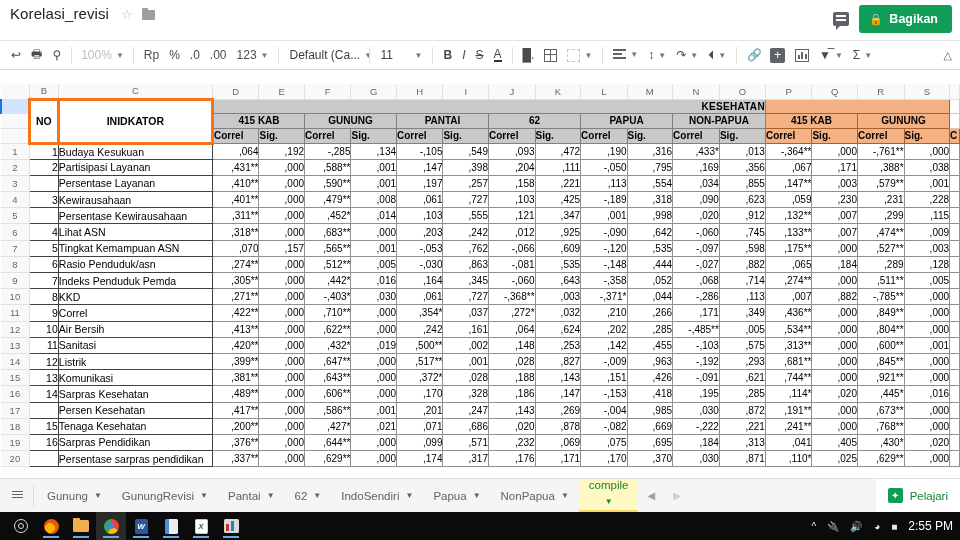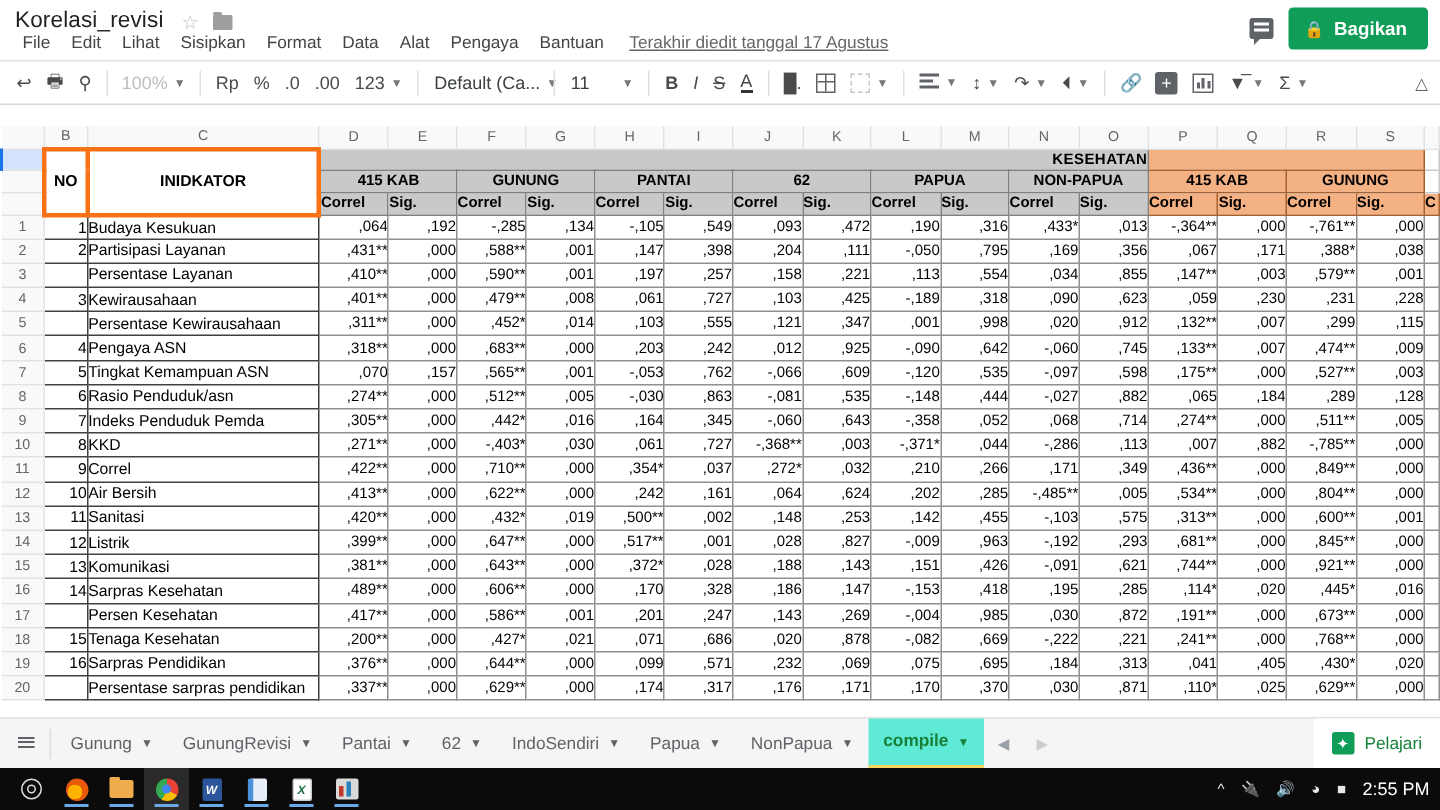--- a/index.html
+++ b/index.html
@@ -141,21 +141,21 @@
     display:flex; align-items:center; padding-left:4px; font-size:11.5px;
   }
   .allsheets { width:26px; display:flex; align-items:center; justify-content:center; color:#5f6368; }
   .allsheets b{display:block;width:11px;height:9px;background:
     repeating-linear-gradient(#5f6368 0 1.4px,transparent 1.4px 3px);}
   .tabdiv { width:1px;height:20px;background:#ddd;margin:0 3px; }
   .stab {
     height:34px; display:flex; align-items:center; gap:6px;
     padding:0 10px; color:#5f6368; white-space:nowrap; cursor:pointer;
   }
-  .stab.active { background:#5eead4; color:#188038; font-weight:bold; border-bottom:3px solid #fdd663; }
+  .stab.active { background:#fef9c3; color:#188038; font-weight:normal; border-bottom:3px solid #fdd663;flex-direction:column; }
   .stab .cv { font-size:8px; }
   .arrowbtn { padding:0 9px; color:#9aa0a6; font-size:10px; }
   .arrowbtn.dim { color:#cdcdcd; }
   .explore {
     margin-left:auto; display:flex; align-items:center; gap:7px;
     padding:0 12px; height:34px; background:#fff; color:#188038; font-size:11.5px;
   }
   .explore-ic{width:15px;height:15px;background:#0f9d58;border-radius:2px;
     display:flex;align-items:center;justify-content:center;color:#fff;font-size:10px;}
 
@@ -190,32 +190,20 @@
 
 <div id="app">
 
   <div class="titlebar">
     <div class="doc-title">Korelasi_revisi</div>
     <div class="title-icons">
       <span class="ic-star">☆</span>
       <span class="ic-folder"></span>
     </div>
 
-    <div class="menubar">
-      <span class="mi">File</span>
-      <span class="mi">Edit</span>
-      <span class="mi">Lihat</span>
-      <span class="mi">Sisipkan</span>
-      <span class="mi">Format</span>
-      <span class="mi">Data</span>
-      <span class="mi">Alat</span>
-      <span class="mi">Pengaya</span>
-      <span class="mi">Bantuan</span>
-      <span class="lastedit">Terakhir diedit tanggal 17 Agustus</span>
-    </div>
 
     <div class="tb-right">
       <span class="comment-ic"></span>
       <button class="share-btn">
         <span class="lock-g">🔒</span>
         <span>Bagikan</span>
       </button>
     </div>
   </div>
 
@@ -492,21 +480,21 @@
             <td class="num-cell">,912</td>
             <td class="num-cell">,132**</td>
             <td class="num-cell">,007</td>
             <td class="num-cell">,299</td>
             <td class="num-cell">,115</td>
             <td class="num-cell"></td>
           </tr>
           <tr class="datarow">
             <td class="rowhead">6</td>
             <td class="no-cell">4</td>
-            <td class="ind-cell">Pengaya ASN</td>
+            <td class="ind-cell">Lihat ASN</td>
             <td class="num-cell">,318**</td>
             <td class="num-cell">,000</td>
             <td class="num-cell">,683**</td>
             <td class="num-cell">,000</td>
             <td class="num-cell">,203</td>
             <td class="num-cell">,242</td>
             <td class="num-cell">,012</td>
             <td class="num-cell">,925</td>
             <td class="num-cell">-,090</td>
             <td class="num-cell">,642</td>

